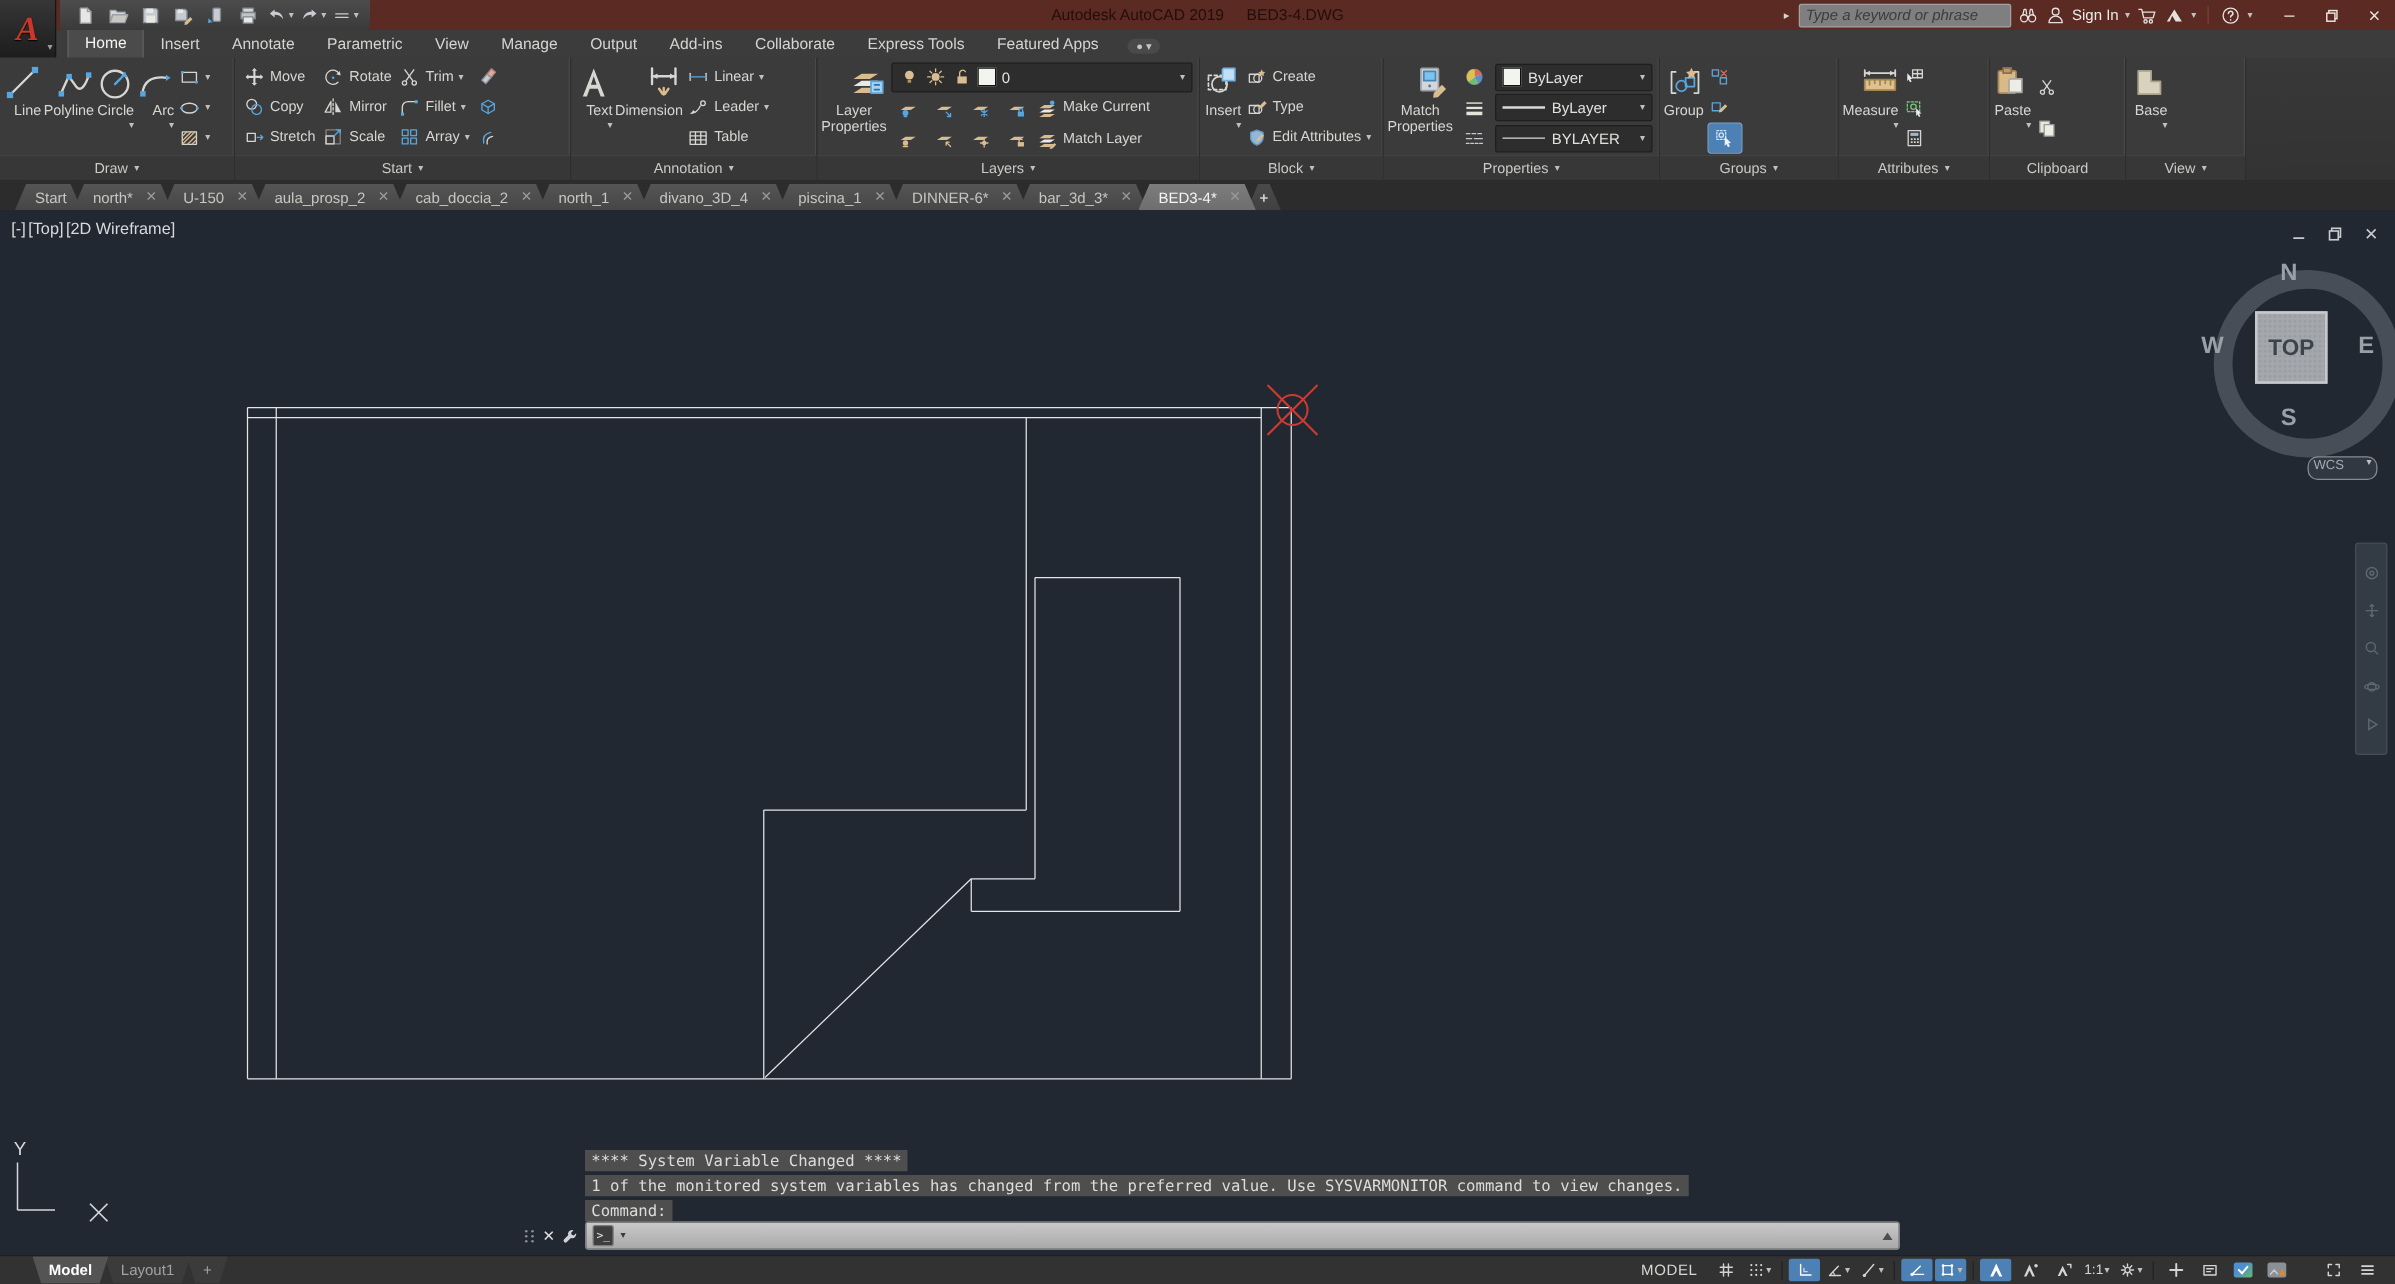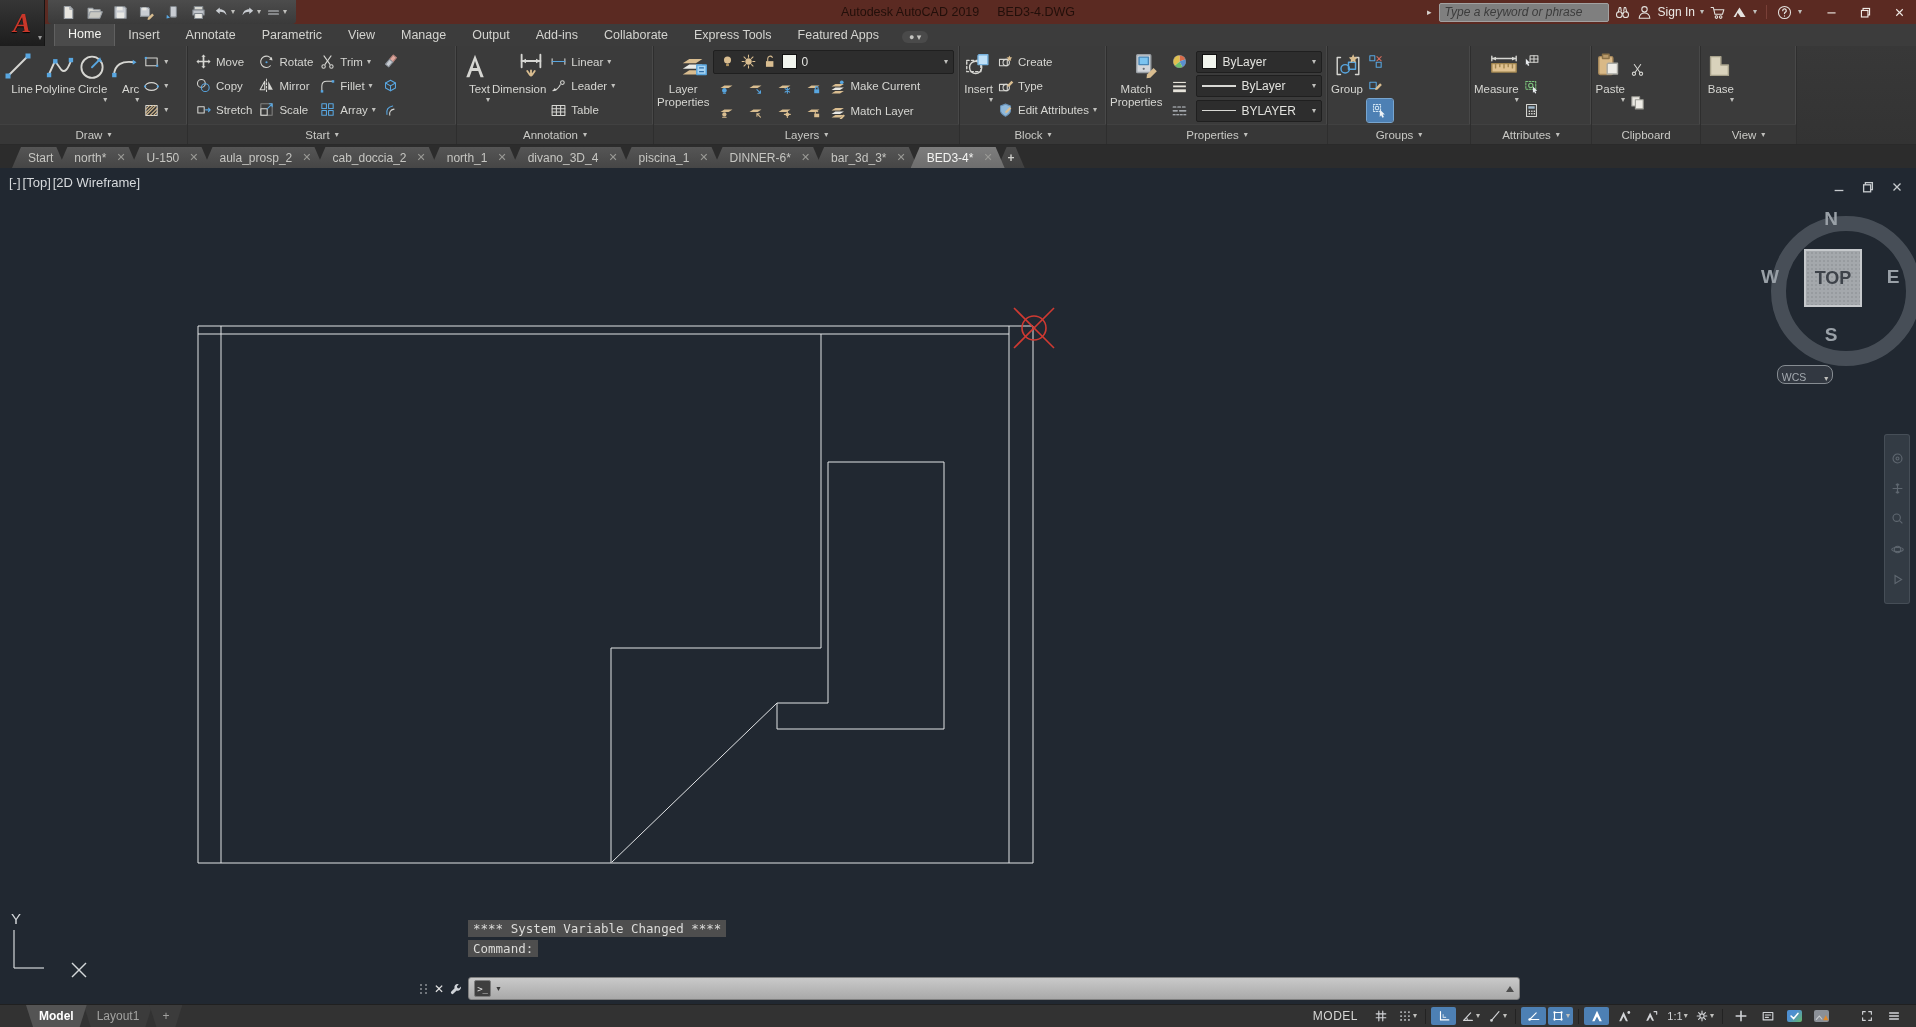--- a/index.html
+++ b/index.html
@@ -66,21 +66,21 @@
   
   .canvas{position:absolute;top:168px;left:0;width:1916px;height:837px;background:#212831;overflow:hidden}
   .vplabel{position:absolute;left:8px;top:7px;font-size:13px;color:#d7dadd;display:flex;gap:0}
   .vplabel span{padding:0 1px}
   .vpctrl{position:absolute;right:12px;top:12px;display:flex;gap:15px;color:#c7cbce}
   .vpctrl svg{width:14px;height:14px;stroke:currentColor;fill:none;stroke-width:1.5}
   .compass{position:absolute;left:1757px;top:34px;width:148px;height:148px}
   .cring{position:absolute;left:14px;top:14px;width:120px;height:120px;border-radius:50%;border:15px solid rgba(135,142,149,.38)}
   .cletter{position:absolute;color:#99a0a7;font-weight:bold;font-size:19px;transform:translate(-50%,-50%)}
   .cface{position:absolute;left:47px;top:47px;width:54px;height:54px;background:#a4a8ac;border:2px solid #c6c9cc;display:flex;align-items:center;justify-content:center;font-weight:bold;font-size:18px;color:#3e434a;background-image:radial-gradient(#979b9f 1px,transparent 1px);background-size:4px 4px}
-  .wcs{position:absolute;left:1777px;top:197px;width:54px;height:17px;border:1px solid #868c92;border-radius:8px;background:rgba(90,97,104,.30);display:flex;align-items:flex-end;justify-content:center;gap:18px;color:#a4aab0;font-size:10.5px}
+  .wcs{position:absolute;left:1846px;top:197px;width:54px;height:17px;border:1px solid #868c92;border-radius:8px;background:rgba(90,97,104,.30);display:flex;align-items:flex-start;justify-content:center;gap:18px;color:#a4aab0;font-size:10.5px}
   .navbar{position:absolute;left:1884px;top:266px;width:24px;height:168px;background:rgba(58,66,75,.75);border:1px solid rgba(90,98,106,.5);border-radius:3px;display:flex;flex-direction:column;align-items:center;justify-content:space-evenly;color:#5f6770}
   .navbar svg{width:13px;height:13px;stroke:currentColor;fill:none;stroke-width:1.4}
   
   .cmdhist{position:absolute;left:468px;top:752px;font-family:"DejaVu Sans Mono",monospace;font-size:12.5px;color:#dcdcda}
   .chip{background:#4e4e4e;padding:1px 5px;margin-bottom:3px;width:fit-content;white-space:pre}
   .cmdrow{position:absolute;left:420px;top:809px;display:flex;align-items:center;gap:5px}
   .grip{display:grid;grid-template-columns:3px 3px;gap:2px;margin-right:1px}
   .grip i{width:2px;height:2px;background:#8d9196;border-radius:50%}
   .cmdx{color:#e2e2e2;font-size:12px}
   .cmdwrench{color:#cfd3d8}
@@ -1100,20 +1100,21 @@
           <circle cx="8" cy="8" r="4"></circle>
           <ellipse cx="8" cy="8" rx="7" ry="2.5"></ellipse>
         </svg>
       <svg viewBox="0 0 16 16">
           <path d="M5 3 l8 5 -8 5 z"></path>
         </svg>
     </div>
 
     <div class="cmdhist" id="cmdHist">
         <div class="chip">**** System Variable Changed ****</div>
+        <div class="chip">1 of the monitored system variables has changed from the preferred value. Use SYSVARMONITOR command to view changes.</div>
         <div class="chip">Command:</div>
       </div>
     <div class="cmdrow">
       <span class="grip">
           <i></i>
           <i></i>
           <i></i>
           <i></i>
           <i></i>
           <i></i>

